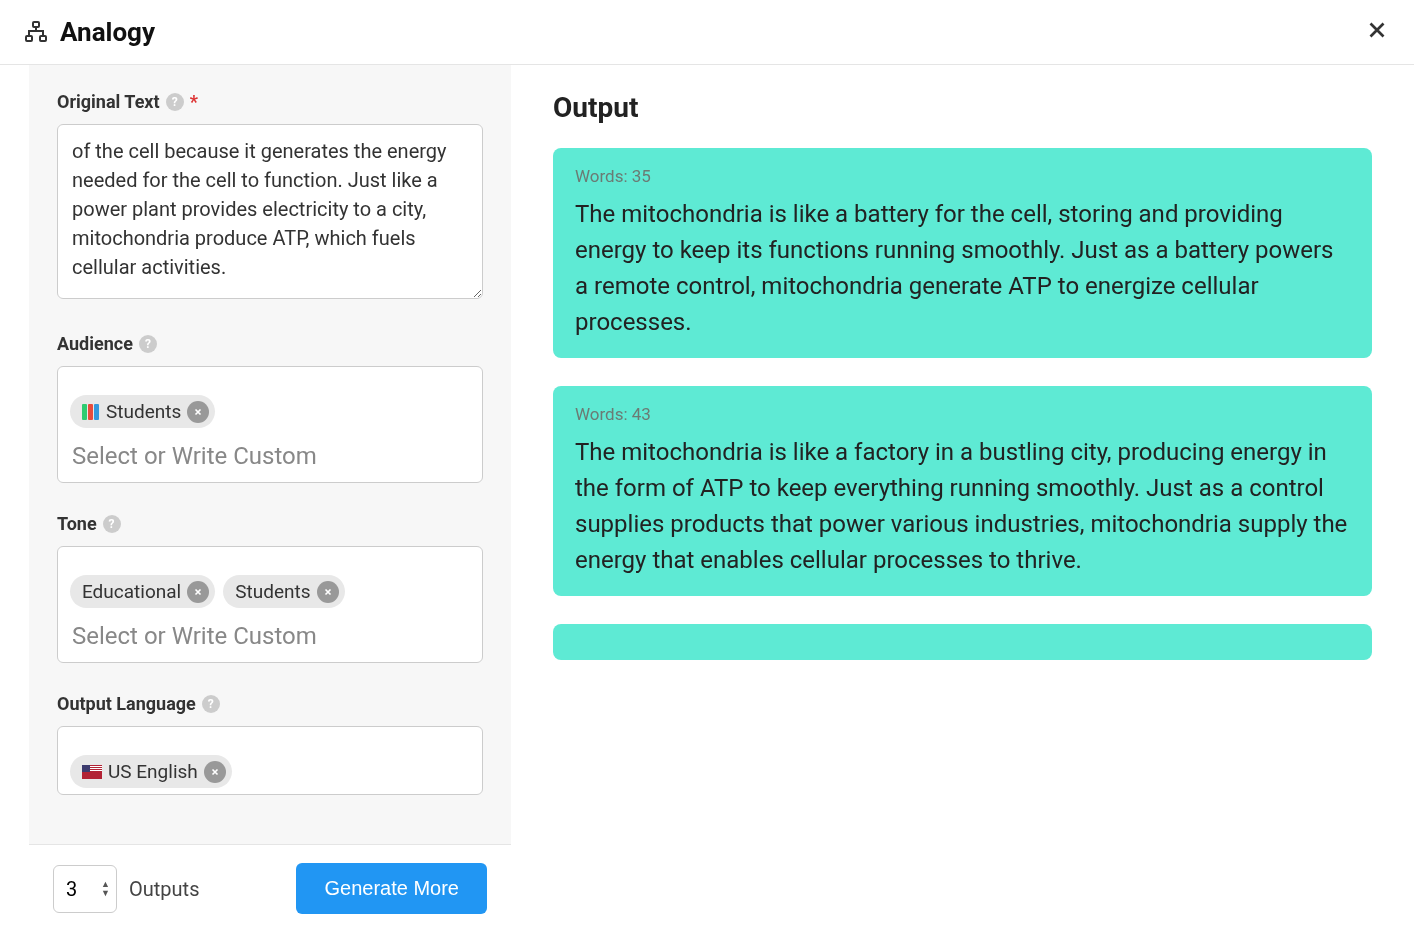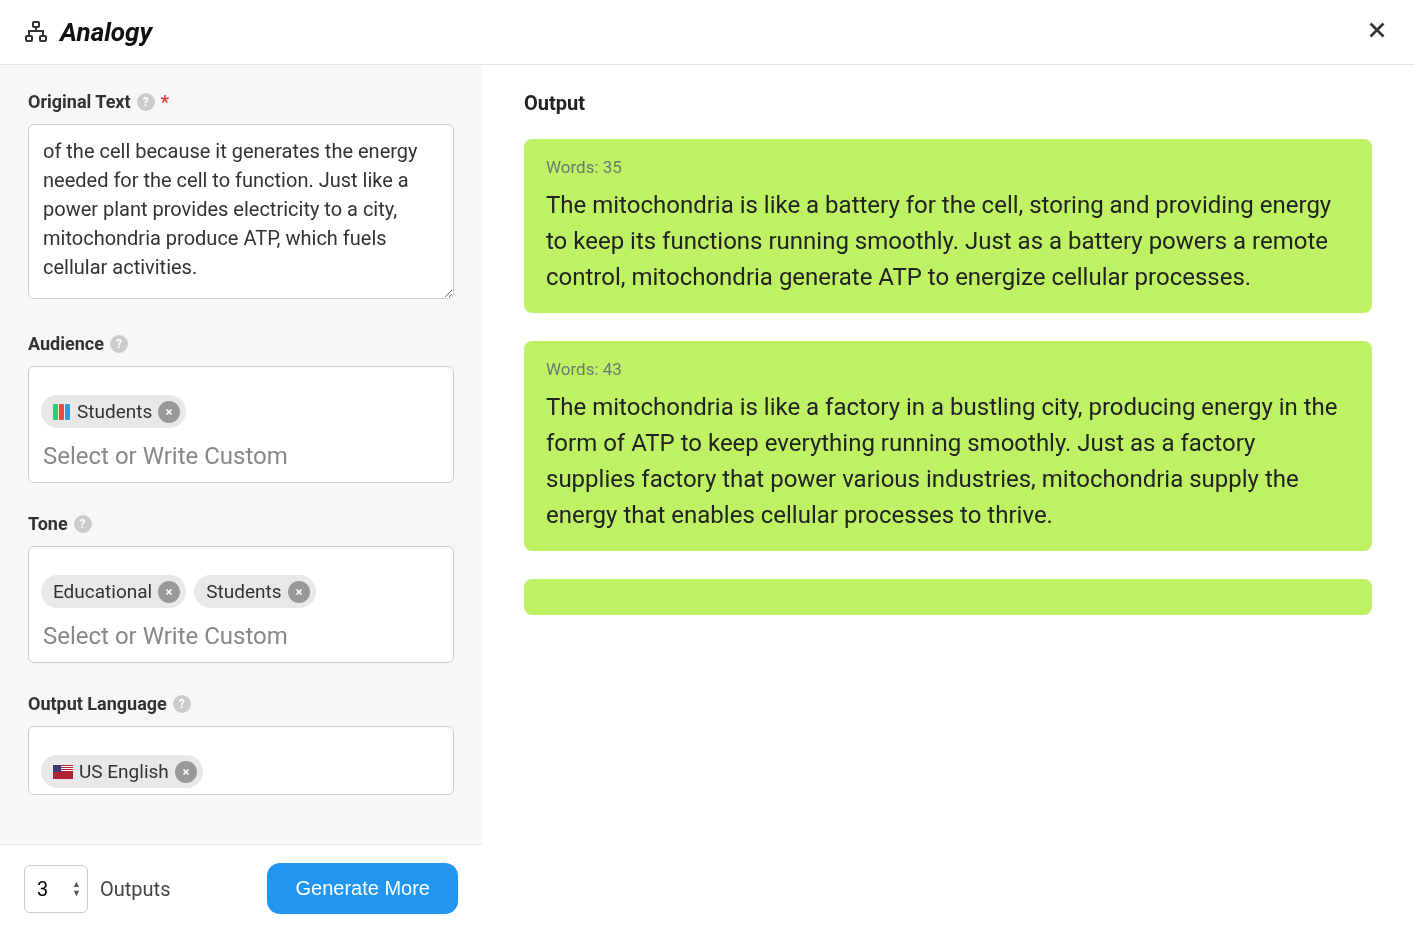--- a/index.html
+++ b/index.html
@@ -4,28 +4,28 @@
   <style>
     * { box-sizing: border-box; margin: 0; padding: 0; }
     body { font-family: -apple-system, BlinkMacSystemFont, 'Segoe UI', Roboto, Arial, sans-serif; color: #333; background: #fff; }
     
     .modal { display: flex; flex-direction: column; height: 932px; width: 1414px; }
     
     .header {
       display: flex; align-items: center; justify-content: space-between;
       padding: 16px 24px; border-bottom: 1px solid #e5e5e5;
     }
-    .header-left { display: flex; align-items: center; gap: 12px; font-style: italic; }
+    .header-left { display: flex; align-items: center; gap: 12px; }
     .header-icon { width: 24px; height: 24px; }
     .header-title { font-size: 26px; font-weight: 700; color: #111; }
     .close-btn { font-size: 32px; font-weight: 300; cursor: pointer; background: none; border: none; color: #333; line-height: 1; }
     
     .body { display: flex; flex: 1; overflow: hidden; }
     
-    .sidebar { width: 482px; background: #f7f7f7; display: flex; flex-direction: column; position: relative; }
+    .sidebar { width: 482px; background: #f7f7f7; display: flex; flex-direction: column; position: relative; margin-left: 29px; }
     .sidebar-scroll { flex: 1; overflow-y: auto; padding: 26px 28px 20px 28px; position: relative; }
     .sidebar-scroll::-webkit-scrollbar { width: 16px; }
     .sidebar-scroll::-webkit-scrollbar-track { background: #eee; }
     .sidebar-scroll::-webkit-scrollbar-thumb { background: #bbb; border-radius: 2px; }
     
     .field { margin-bottom: 30px; }
     .field-label { display: flex; align-items: center; gap: 6px; font-size: 18px; font-weight: 700; color: #333; margin-bottom: 12px; }
     .help-icon { width: 18px; height: 18px; border-radius: 50%; background: #ccc; color: #fff; display: inline-flex; align-items: center; justify-content: center; font-size: 12px; font-weight: 700; }
     .required { color: #d33; font-weight: 700; }
     
@@ -41,43 +41,43 @@
       display: flex; flex-wrap: wrap; gap: 8px; min-height: 100px; align-items: flex-start; align-content: flex-start;
     }
     .tag {
       display: inline-flex; align-items: center; gap: 6px; background: #e8e8e8; border-radius: 18px;
       padding: 5px 6px 5px 12px; font-size: 19px; color: #333;
     }
     .tag-close { width: 22px; height: 22px; border-radius: 50%; background: #999; color: #fff; display: inline-flex; align-items: center; justify-content: center; font-size: 14px; cursor: pointer; }
     .tag-input-placeholder { font-size: 24px; color: #888; padding: 6px 2px; width: 100%; }
     
     .output-panel { flex: 1; padding: 26px 42px; overflow-y: auto; }
-    .output-title { font-size: 20px; font-weight: 700; color: #222; margin-bottom: 24px; }
+    .output-title { font-size: 28px; font-weight: 700; color: #222; margin-bottom: 24px; }
     
     .output-card {
-      background: #bef264; border-radius: 8px; padding: 18px 22px; margin-bottom: 28px;
+      background: #5eead4; border-radius: 8px; padding: 18px 22px; margin-bottom: 28px;
     }
     .word-count { font-size: 17px; color: #6b7b74; margin-bottom: 10px; }
     .output-text { font-size: 24px; line-height: 1.5; color: #222; }
     
     .footer {
       display: flex; align-items: center; justify-content: space-between;
       padding: 18px 24px; border-top: 1px solid #e5e5e5; background: #fff;
     }
     .footer-left { display: flex; align-items: center; gap: 12px; }
     .num-input {
       width: 64px; height: 48px; border: 1px solid #ccc; border-radius: 6px; font-size: 20px;
       padding: 0 8px 0 12px; display: flex; align-items: center; position: relative; background: #fff;
     }
     .num-input input { border: none; width: 24px; font-size: 20px; outline: none; font-family: inherit; }
     .num-steppers { display: flex; flex-direction: column; position: absolute; right: 6px; top: 50%; transform: translateY(-50%); }
     .num-steppers span { font-size: 9px; line-height: 1; cursor: pointer; color: #555; }
     .outputs-label { font-size: 20px; color: #444; }
     .generate-btn {
-      background: #2196f3; color: #fff; border: none; border-radius: 13px;
+      background: #2196f3; color: #fff; border: none; border-radius: 6px;
       padding: 14px 28px; font-size: 20px; font-weight: 500; cursor: pointer;
     }
     
     .flag-us { display: inline-block; width: 20px; height: 14px; background: linear-gradient(to bottom, #b22234 7%, #fff 7%, #fff 14%, #b22234 14%, #b22234 21%, #fff 21%, #fff 28%, #b22234 28%, #b22234 35%, #fff 35%, #fff 42%, #b22234 42%); position: relative; }
     .flag-us::before { content: ''; position: absolute; top: 0; left: 0; width: 8px; height: 7px; background: #3c3b6e; }
     .books-icon { display: inline-block; width: 18px; height: 16px; position: relative; }
     .books-icon::before { content: ''; position: absolute; left: 0; width: 5px; height: 16px; background: #2ecc71; border-radius: 1px; }
     .books-icon::after { content: ''; position: absolute; left: 6px; width: 5px; height: 16px; background: #e74c3c; border-radius: 1px; box-shadow: 6px 0 0 #3498db; }
   </style>
 </head>
@@ -197,20 +197,20 @@
     <div class="output-panel">
       <h2 class="output-title">Output</h2>
 
       <div class="output-card">
         <div class="word-count">Words: 35</div>
         <div class="output-text">The mitochondria is like a battery for the cell, storing and providing energy to keep its functions running smoothly. Just as a battery powers a remote control, mitochondria generate ATP to energize cellular processes.</div>
       </div>
 
       <div class="output-card">
         <div class="word-count">Words: 43</div>
-        <div class="output-text">The mitochondria is like a factory in a bustling city, producing energy in the form of ATP to keep everything running smoothly. Just as a factory supplies factory that power various industries, mitochondria supply the energy that enables cellular processes to thrive.</div>
+        <div class="output-text">The mitochondria is like a factory in a bustling city, producing energy in the form of ATP to keep everything running smoothly. Just as a control supplies products that power various industries, mitochondria supply the energy that enables cellular processes to thrive.</div>
       </div>
 
       <div class="output-card">
       </div>
     </div>
   </div>
 </div>
 
 </body></html>

